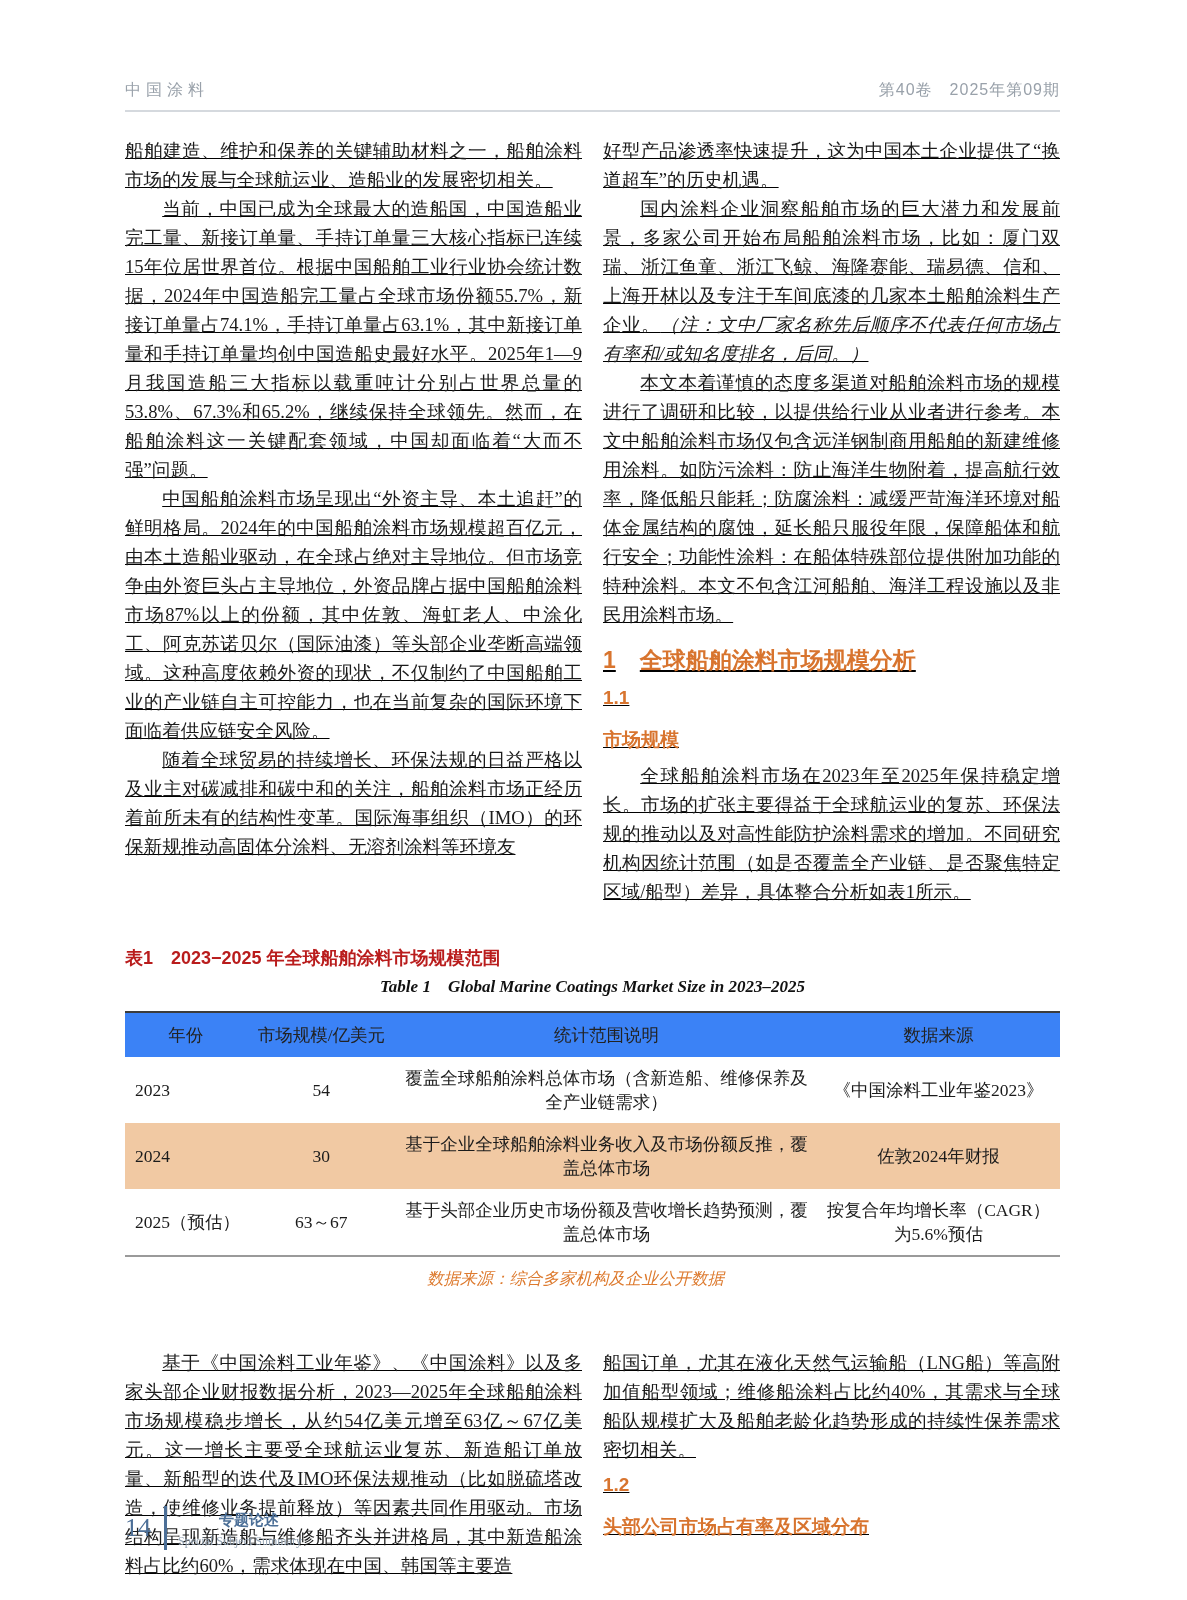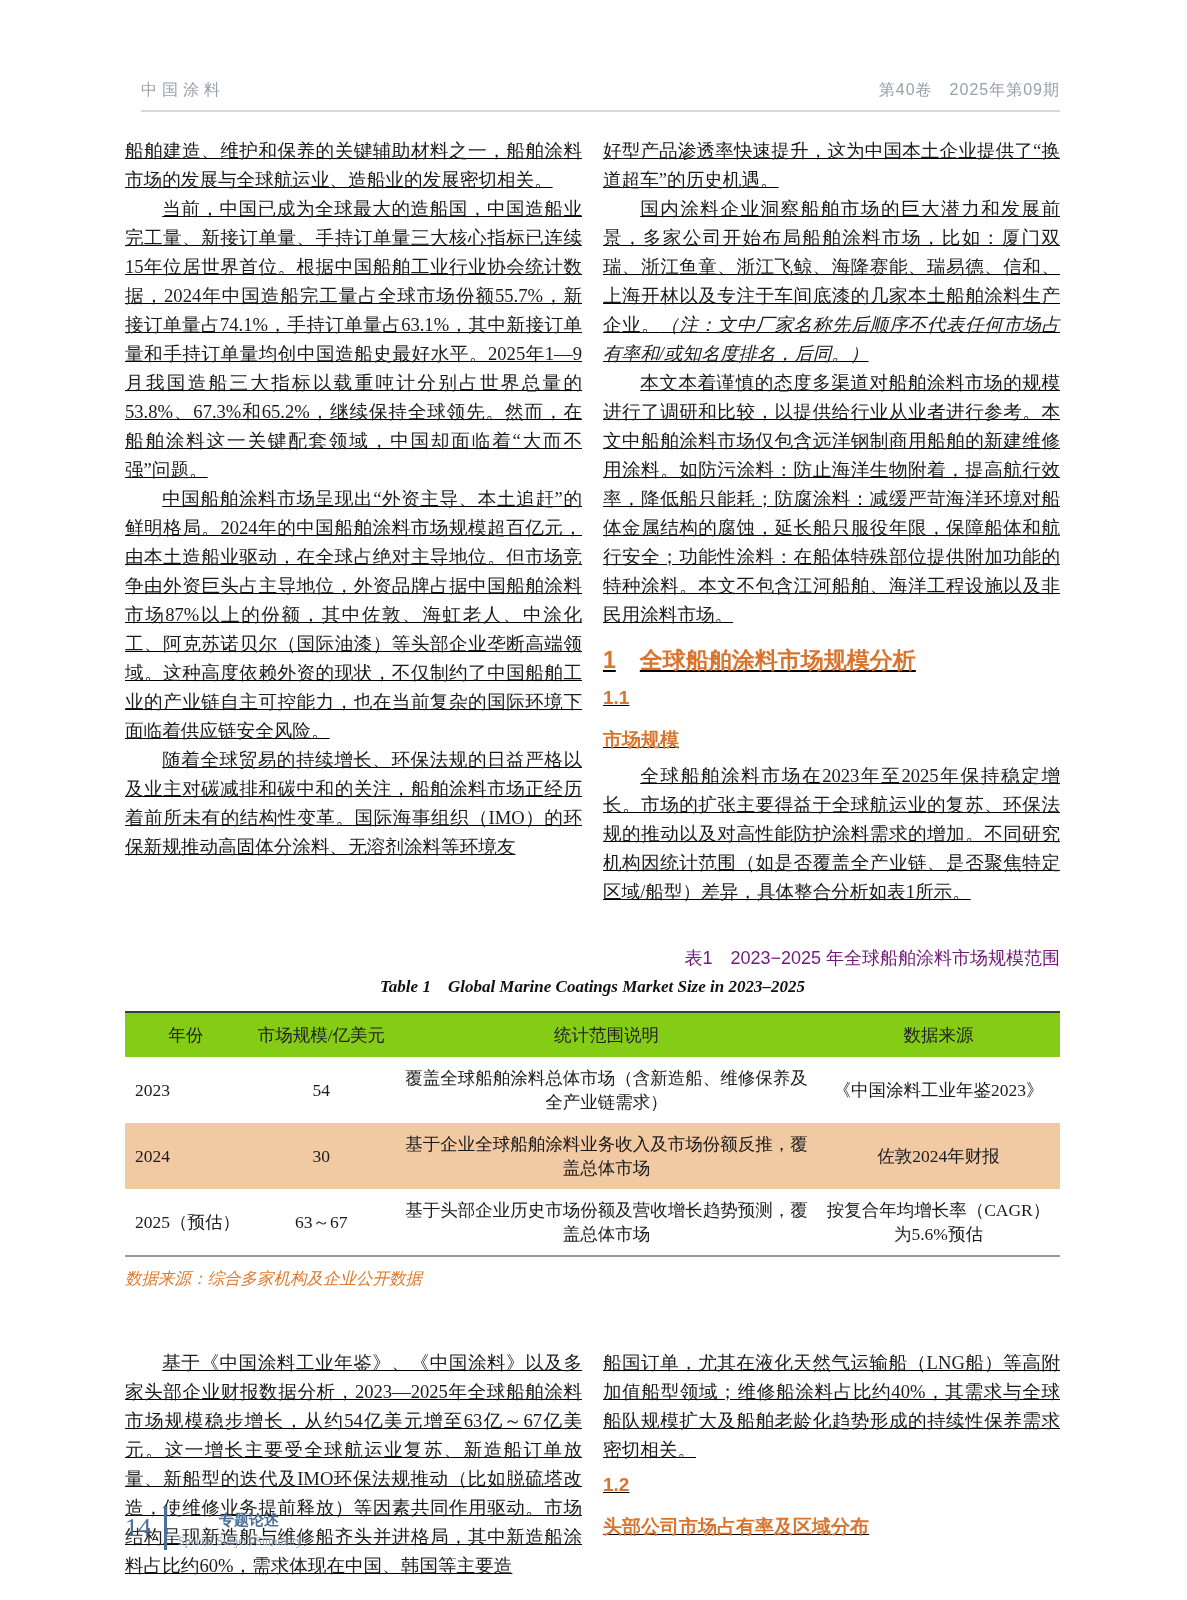--- a/index.html
+++ b/index.html
@@ -3,49 +3,49 @@
 <meta charset="utf-8">
 <style>
   html,body{margin:0;padding:0;background:#e8e8e8;}
   .page{width:1187px;height:1600px;background:#ffffff;position:relative;margin:0 auto;
         font-family:"Liberation Serif","DejaVu Serif",serif;overflow:hidden;}
   .content{padding:0 127px 0 125px;}
 
   
   .pagehead{display:flex;justify-content:space-between;align-items:flex-end;
             padding-top:80px;padding-bottom:9px;border-bottom:2px solid #D5D9DE;
-            color:#99A1AA;font-size:16px;font-family:"Liberation Sans",sans-serif;margin-left:16px;}
+            color:#99A1AA;font-size:16px;font-family:"Liberation Sans",sans-serif;}
   .journal{letter-spacing:5px;}
   .issue{letter-spacing:1px;}
 
   
   .cols{display:flex;gap:21px;margin-top:24px;text-decoration:underline;}
   .col{flex:1;min-width:0;}
   p.body{font-size:18.6px;line-height:29px;text-align:justify;color:#1b1b1b;margin:0;}
   .ind{text-indent:2em;}
   .note-inline{font-style:italic;}
 
   h1.sec{display:flex;gap:24px;color:#D8742E;font-family:"Liberation Sans",sans-serif;
          font-size:23px;font-weight:bold;margin:16px 0 10px;line-height:30px;}
   h2.subsec{display:flex;gap:16px;color:#D8742E;font-family:"Liberation Sans",sans-serif;
          font-size:19px;font-weight:bold;margin:8px 0 8px;line-height:26px;flex-direction:column;}
 
   
   .tablewrap{margin-top:40px;}
-  .cap-zh{text-align:right;font-family:"Liberation Sans",sans-serif;font-weight:normal;
-          font-size:18px;color:#701a75;}
+  .cap-zh{text-align:left;font-family:"Liberation Sans",sans-serif;font-weight:bold;
+          font-size:18px;color:#b91c1c;}
   .cap-en{text-align:center;font-weight:bold;font-size:17px;color:#111;margin-top:5px;font-style:italic;}
   table.t1{width:100%;border-collapse:collapse;margin-top:13px;
            border-top:2px solid #3C3C3C;border-bottom:2px solid #9A9A9A;}
-  table.t1 th{background:#84cc16;font-weight:normal;font-size:17.5px;color:#222;
+  table.t1 th{background:#3b82f6;font-weight:normal;font-size:17.5px;color:#222;
               padding:10px 4px;text-align:center;}
   table.t1 td{font-size:17.5px;padding:9px 6px;text-align:center;line-height:24px;color:#1b1b1b;}
   table.t1 td.cell-year{text-align:left;padding-left:10px;}
   table.t1 tr.alt td{background:#F1C9A3;}
-  .src-note{text-align:left;color:#DD7A2E;font-style:italic;font-size:16.5px;
+  .src-note{text-align:center;color:#DD7A2E;font-style:italic;font-size:16.5px;
             margin-top:11px;padding-right:34px;}
 
   .cols2{margin-top:58px;}
 
   
   .pagefoot{position:absolute;left:125px;bottom:50px;display:flex;align-items:center;}
   .pf-num{font-size:26px;color:#4C6F97;margin-right:13px;}
   .pf-bar{width:3px;height:44px;background:#4C6F97;margin-right:11px;}
   .pf-zh{font-size:15px;font-weight:bold;color:#4C6F97;font-family:"Liberation Sans",sans-serif;line-height:22px;margin-left:41px;}
   .pf-en{font-size:12px;color:#93A3B4;margin-top:3px;line-height:14px;}

